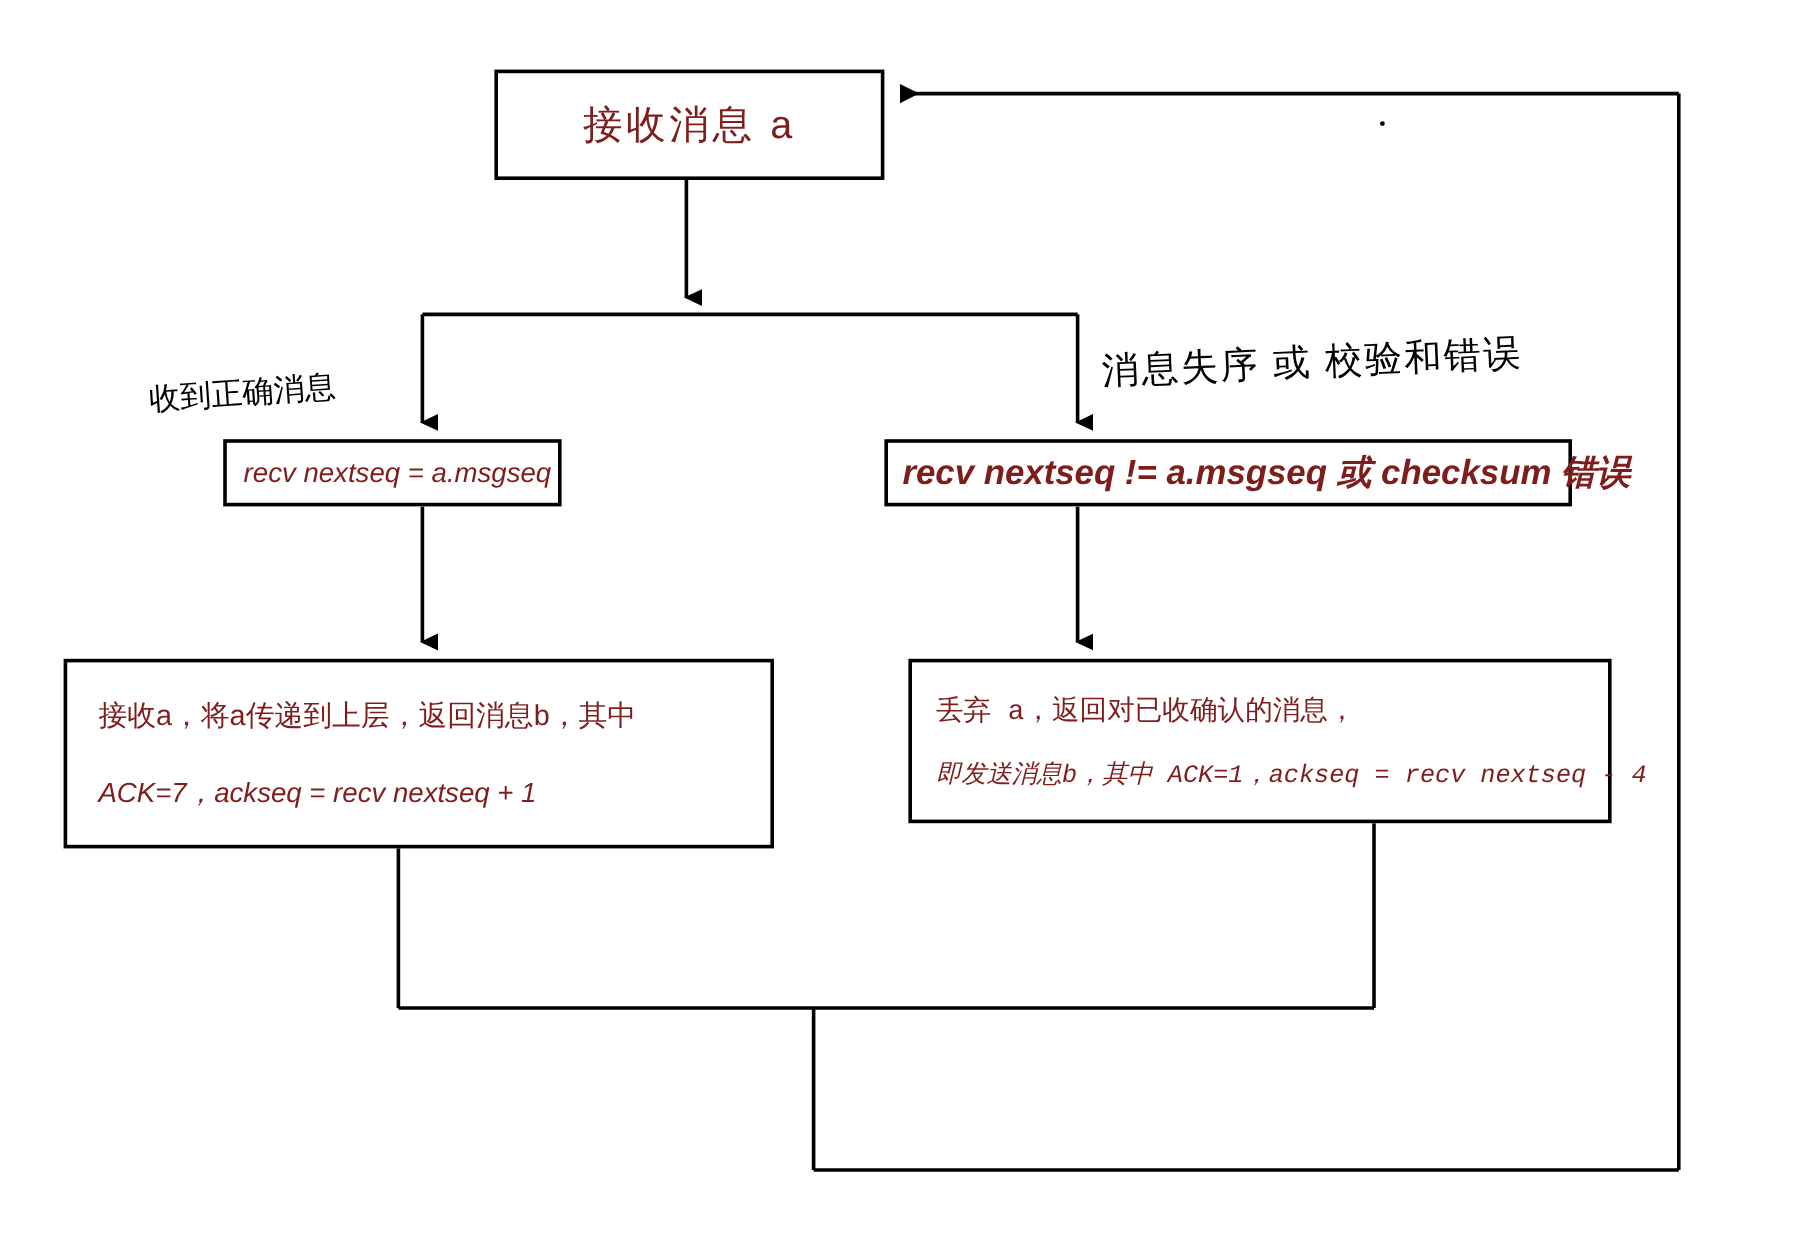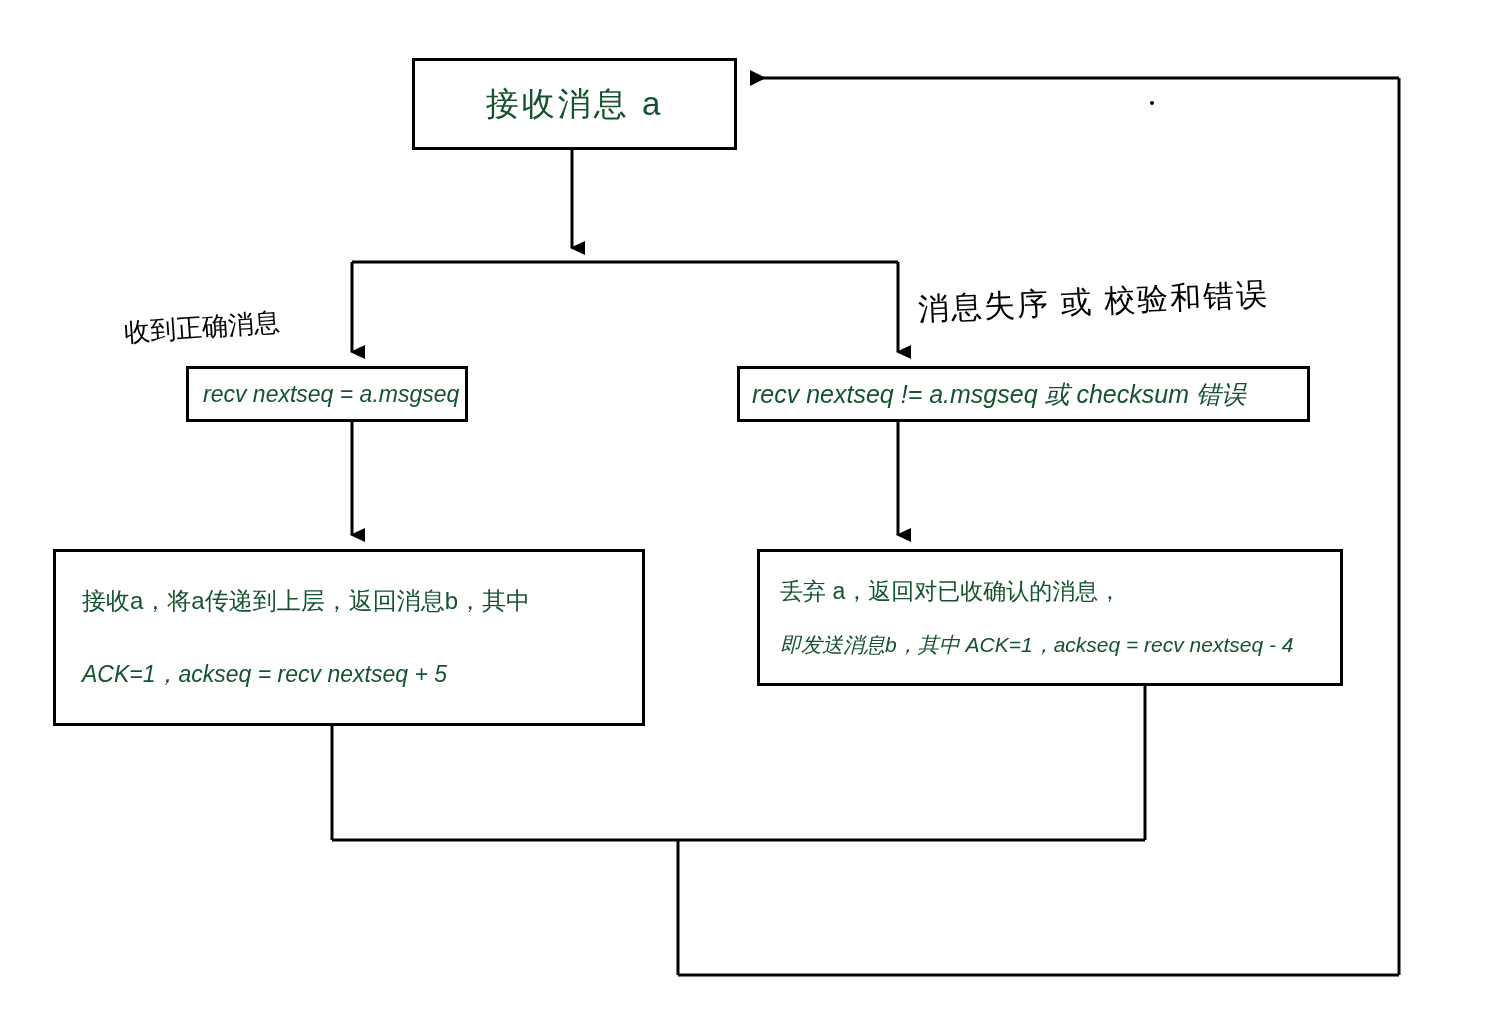--- a/index.html
+++ b/index.html
@@ -23,21 +23,21 @@
     height: 1034px;
   }
   .node-box {
     position: absolute;
     box-sizing: border-box;
     border: 3px solid #000000;
     background: #ffffff;
     display: flex;
     flex-direction: column;
     justify-content: center;
-    color: #14532d;
+    color: #7f1d1d;
   }
   .node-box.center {
     align-items: center;
   }
   .node-line {
     display: block;
     white-space: nowrap;
     font-family: "Liberation Sans", sans-serif;
   }
   
@@ -68,29 +68,30 @@
   
   #node-cond-right {
     left: 737px;
     top: 366px;
     width: 573px;
     height: 56px;
     align-items: flex-start;
     padding-left: 12px;
   }
   #node-cond-right .node-line {
-    font-size: 25px;
-    font-style: italic;
+    font-size: 29px;
+    font-style: italic;
+    font-weight: bold;
   }
   
   #node-action-left {
     left: 53px;
     top: 549px;
     width: 592px;
-    height: 177px;
+    height: 158px;
     padding: 12px 0 12px 26px;
     justify-content: space-around;
   }
   #node-action-left .node-line {
     font-size: 24px;
   }
   #node-action-left .node-line.mono {
     font-style: italic;
     font-size: 23px;
   }
@@ -98,20 +99,21 @@
   #node-action-right {
     left: 757px;
     top: 549px;
     width: 586px;
     height: 137px;
     padding: 12px 0 12px 20px;
     justify-content: space-around;
   }
   #node-action-right .node-line {
     font-size: 23px;
+    font-family: Liberation Mono, monospace;
   }
   #node-action-right .node-line.mono {
     font-style: italic;
     font-size: 21px;
   }
   
   .edge-label {
     position: absolute;
     color: #000000;
     white-space: nowrap;
@@ -189,21 +191,21 @@
   <div class="node-box" id="node-cond-left">
     <span class="node-line">recv nextseq = a.msgseq</span>
   </div>
 
   <div class="node-box" id="node-cond-right">
     <span class="node-line">recv nextseq != a.msgseq 或 checksum 错误</span>
   </div>
 
   <div class="node-box" id="node-action-left">
     <span class="node-line">接收a，将a传递到上层，返回消息b，其中</span>
-    <span class="node-line mono">ACK=1，ackseq = recv nextseq + 5</span>
+    <span class="node-line mono">ACK=7，ackseq = recv nextseq + 1</span>
   </div>
 
   <div class="node-box" id="node-action-right">
     <span class="node-line">丢弃 a，返回对已收确认的消息，</span>
     <span class="node-line mono">即发送消息b，其中 ACK=1，ackseq = recv nextseq - 4</span>
   </div>
 
   <div class="edge-label" id="label-left-branch">收到正确消息</div>
 
   <div class="edge-label" id="label-right-branch">消息失序 或 校验和错误</div>

